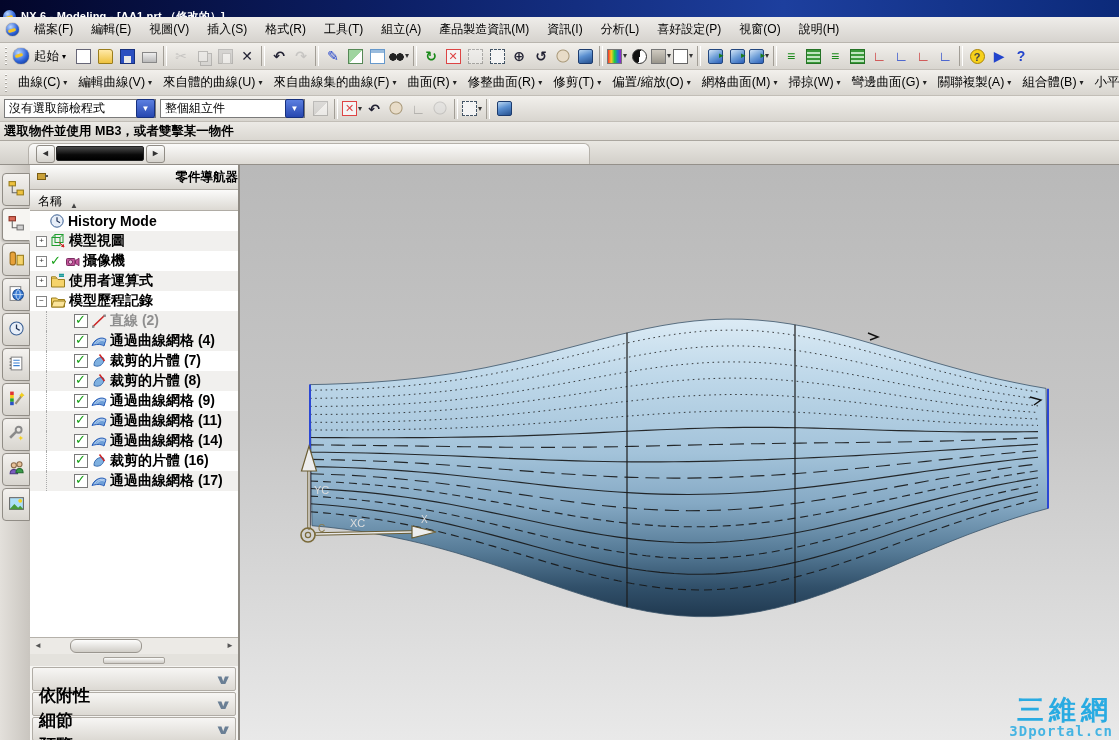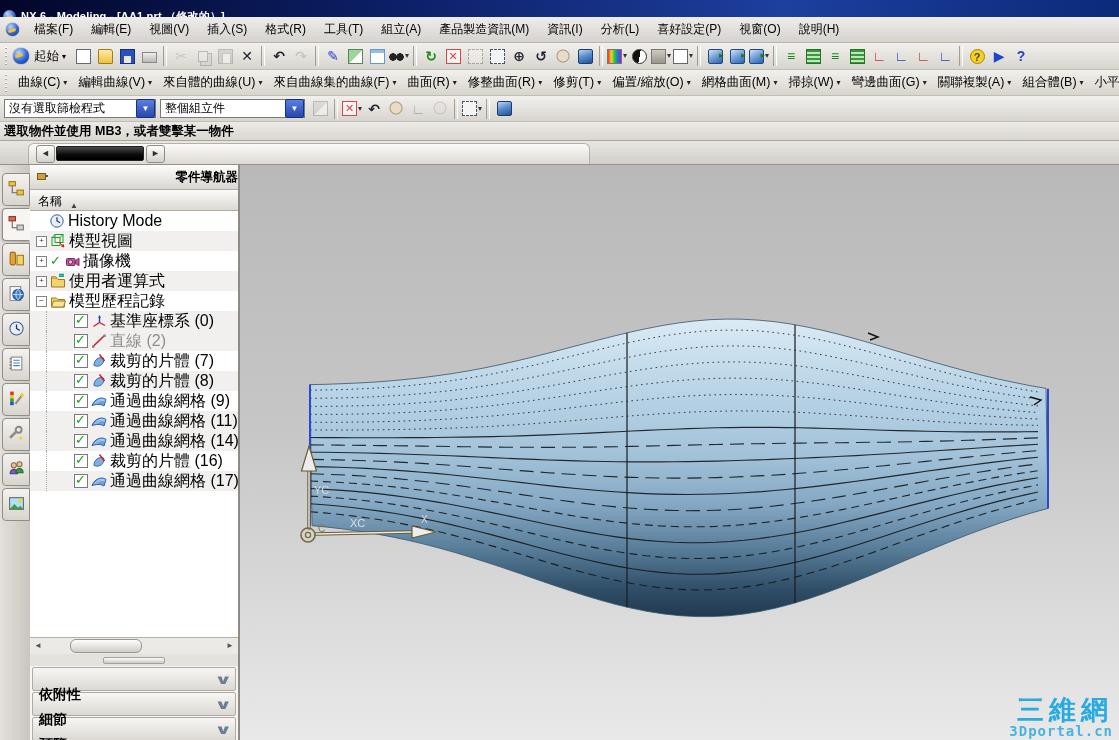--- a/index.html
+++ b/index.html
@@ -101,41 +101,41 @@
   #nav-header .htxt{font-weight:bold;font-size:12.5px;}
   .pin{width:12px;height:12px;position:relative;}
   .pin:before{content:"";position:absolute;left:1px;top:2px;width:7px;height:5px;background:#caa23a;border:1px solid #7a5d12;}
   .pin:after{content:"";position:absolute;left:9px;top:4px;width:3px;height:1.5px;background:#555;}
   #nav-colhead{height:20px;background:linear-gradient(#fbfbfa,#dcd9d3);border-bottom:1px solid #b0aca5;
     display:flex;align-items:flex-end;gap:8px;padding-left:8px;flex:0 0 auto;font-size:12px;}
   #nav-colhead .sort{font-size:8px;color:#444;}
   #tree{flex:1;background:#fff;overflow:hidden;position:relative;}
   .trow{height:20px;display:flex;align-items:center;gap:3px;padding-left:6px;white-space:nowrap;}
   .trow.alt{background:#f1f0ee;}
-  .trow .lbl{font-size:16px;}
+  .trow .lbl{font-size:14px;font-weight:bold;}
   .trow .lbl.gray{color:#8f8f8f;}
   .ebox{width:9px;height:9px;border:1px solid #848484;background:#fff;font-size:8px;line-height:7px;
     text-align:center;color:#333;flex:0 0 auto;box-sizing:content-box;}
   .indent1{width:10px;flex:0 0 auto;} .indent2{width:24px;flex:0 0 auto;border-left:1px dotted #aaa;height:20px;margin-left:10px;}
   .chk{width:12px;height:12px;background:#fff;border:1px solid #7a7a7a;flex:0 0 auto;position:relative;}
   .chk:after{content:"✓";position:absolute;left:0px;top:-3px;color:#17a017;font-weight:bold;font-size:13px;}
   .tick{color:#17a017;font-weight:bold;font-size:13px;flex:0 0 auto;margin-top:-2px;}
   .ticon{width:16px;height:16px;flex:0 0 auto;}
   .ticon svg{width:16px;height:16px;display:block;}
   
   #nav-hscroll{height:16px;background:#eceae6;border-top:1px solid #b5b1aa;display:flex;align-items:center;flex:0 0 auto;}
   .harrow{width:16px;height:14px;text-align:center;font-size:8px;line-height:14px;color:#555;}
   #hthumb{width:70px;height:12px;margin-left:24px;background:linear-gradient(#fdfdfc,#d0cdc7);
     border:1px solid #9a968f;border-radius:6px;}
   #nav-split{height:12px;display:flex;align-items:center;justify-content:center;flex:0 0 auto;background:#e4e2dd;}
   #nav-split .bar{width:60px;height:5px;background:linear-gradient(#fbfbfa,#cfccc6);border:1px solid #a5a19a;border-radius:2px;}
   .cpanel{height:24px;margin:1px 2px 0 2px;background:linear-gradient(#f7f6f4,#dcd9d3);
     border:1px solid #b0aca5;border-radius:2px;display:flex;align-items:center;
     justify-content:space-between;padding:0 6px;box-sizing:border-box;flex:0 0 auto;}
-  .cpanel .plbl{font-weight:bold;font-size:14px;margin-top:32px;}
+  .cpanel .plbl{font-weight:bold;font-size:17px;margin-top:32px;}
   .cpanel .chev{color:#6a7f95;font-weight:bold;font-size:13px;transform:scaleX(1.7);}
   
   #viewport{position:absolute;left:240px;top:0;width:879px;height:576px;
     background:linear-gradient(#b9b9b9 0%,#c6c6c6 45%,#e9e9e9 100%);overflow:hidden;}
   #watermark{position:absolute;right:6px;bottom:2px;color:#29abe2;font-family:"DejaVu Sans Mono",monospace;line-height:1.05;text-align:right;}
   #watermark .w1{font-size:27px;font-weight:bold;letter-spacing:5px;}
   #watermark .w2{font-size:14px;font-weight:bold;letter-spacing:1px;opacity:.85;}
 </style>
 </head>
 <body>
@@ -562,39 +562,37 @@
               <path d="M3.5 8h12l-2 6h-12z" fill="#fbe49a" stroke="#9a7d1c"></path>
             </svg>
           </span>
           <span class="lbl">模型歷程記錄</span>
         </div>
         <div class="trow alt">
           <span class="indent2"></span>
           <span class="chk"></span>
           <span class="ticon">
             <svg viewBox="0 0 16 16">
-              <path d="M2.5 13.5L8.5 9.5" stroke="#cc2222" stroke-width="1.4"></path>
-              <path d="M8.5 9.5L14 12.5" stroke="#cc2222" stroke-width="1.4"></path>
-              <path d="M8.5 9.5V2.5" stroke="#2244cc" stroke-width="1.4"></path>
-              <path d="M8.5 2.5l-1.4 2.4h2.8z" fill="#2244cc"></path>
-            </svg>
-          </span>
-          <span class="lbl">基準座標系 (0)</span>
-        </div>
-        <div class="trow alt">
-          <span class="indent2"></span>
-          <span class="chk"></span>
-          <span class="ticon">
-            <svg viewBox="0 0 16 16">
               <line x1="2" y1="13.5" x2="13.5" y2="2.5" stroke="#cc2222" stroke-width="1.6"></line>
               <rect x="1" y="12.5" width="2.4" height="2.4" fill="#888"></rect>
               <rect x="12.5" y="1.5" width="2.4" height="2.4" fill="#888"></rect>
             </svg>
           </span>
           <span class="lbl gray">直線 (2)</span>
+        </div>
+        <div class="trow alt">
+          <span class="indent2"></span>
+          <span class="chk"></span>
+          <span class="ticon">
+            <svg viewBox="0 0 16 16">
+              <path d="M1 12.5C4 5 11.5 3.5 15 6.5L13 13C9 10.5 5 11.5 1 12.5Z" fill="#6f9fd8" stroke="#2b5fb8"></path>
+              <path d="M3.5 11.2C6 6.5 11 5 14.2 7.4M5.8 10.6C8 7.5 11.5 6.6 13.6 8.4" stroke="#cfe2f6" stroke-width="0.8" fill="none"></path>
+            </svg>
+          </span>
+          <span class="lbl">通過曲線網格 (4)</span>
         </div>
         <div class="trow">
           <span class="indent2"></span>
           <span class="chk"></span>
           <span class="ticon">
             <svg viewBox="0 0 16 16">
               <path d="M3 12.5C2.8 6.5 8 3.5 12.5 5C14 9 10.5 13.5 5.5 13.2Z" fill="#7fb0e0" stroke="#3b6fb0"></path>
               <line x1="8.5" y1="1.5" x2="13.5" y2="8" stroke="#cc2222" stroke-width="1.5"></line>
             </svg>
           </span>

